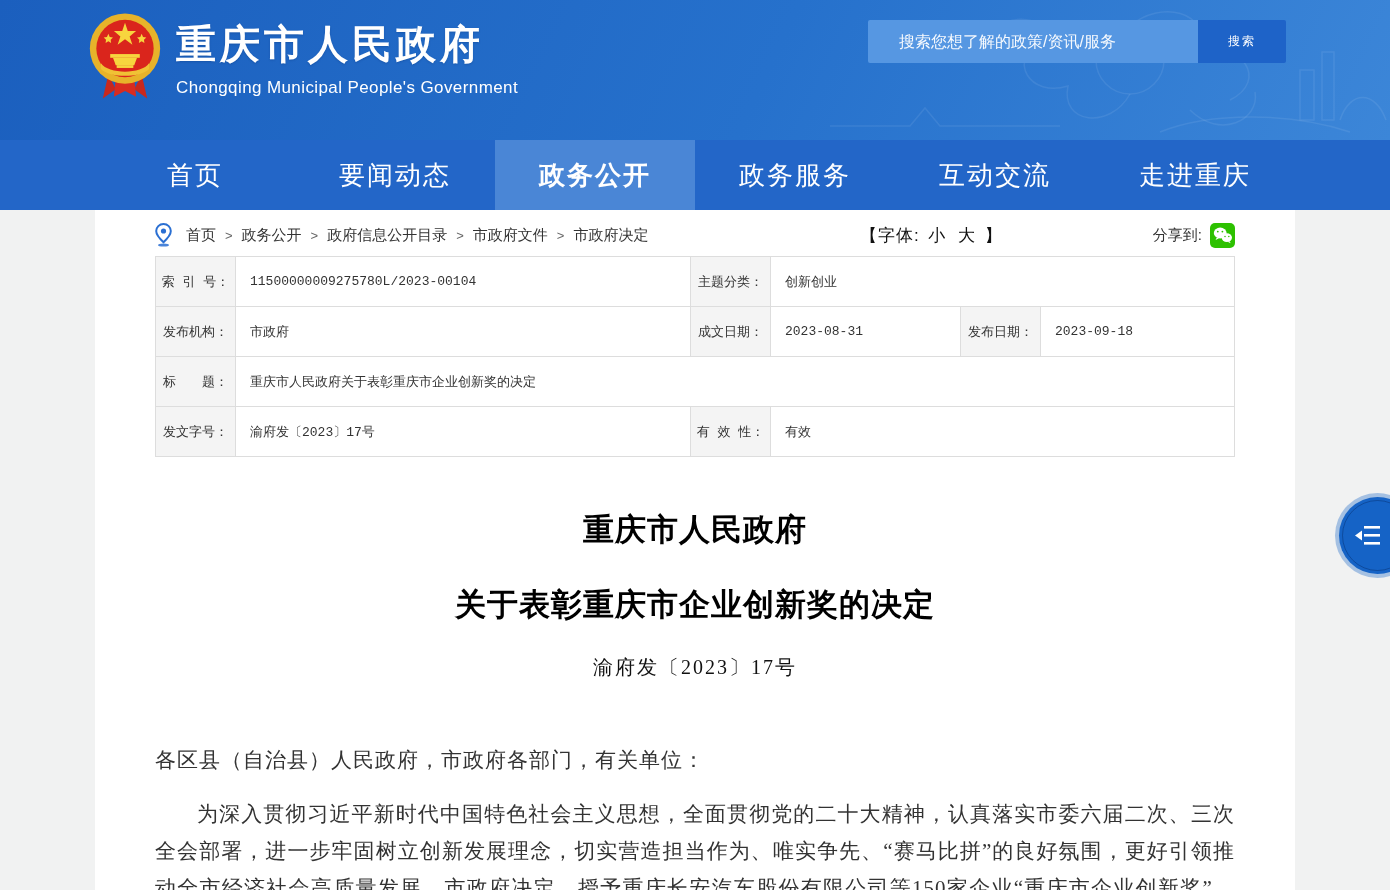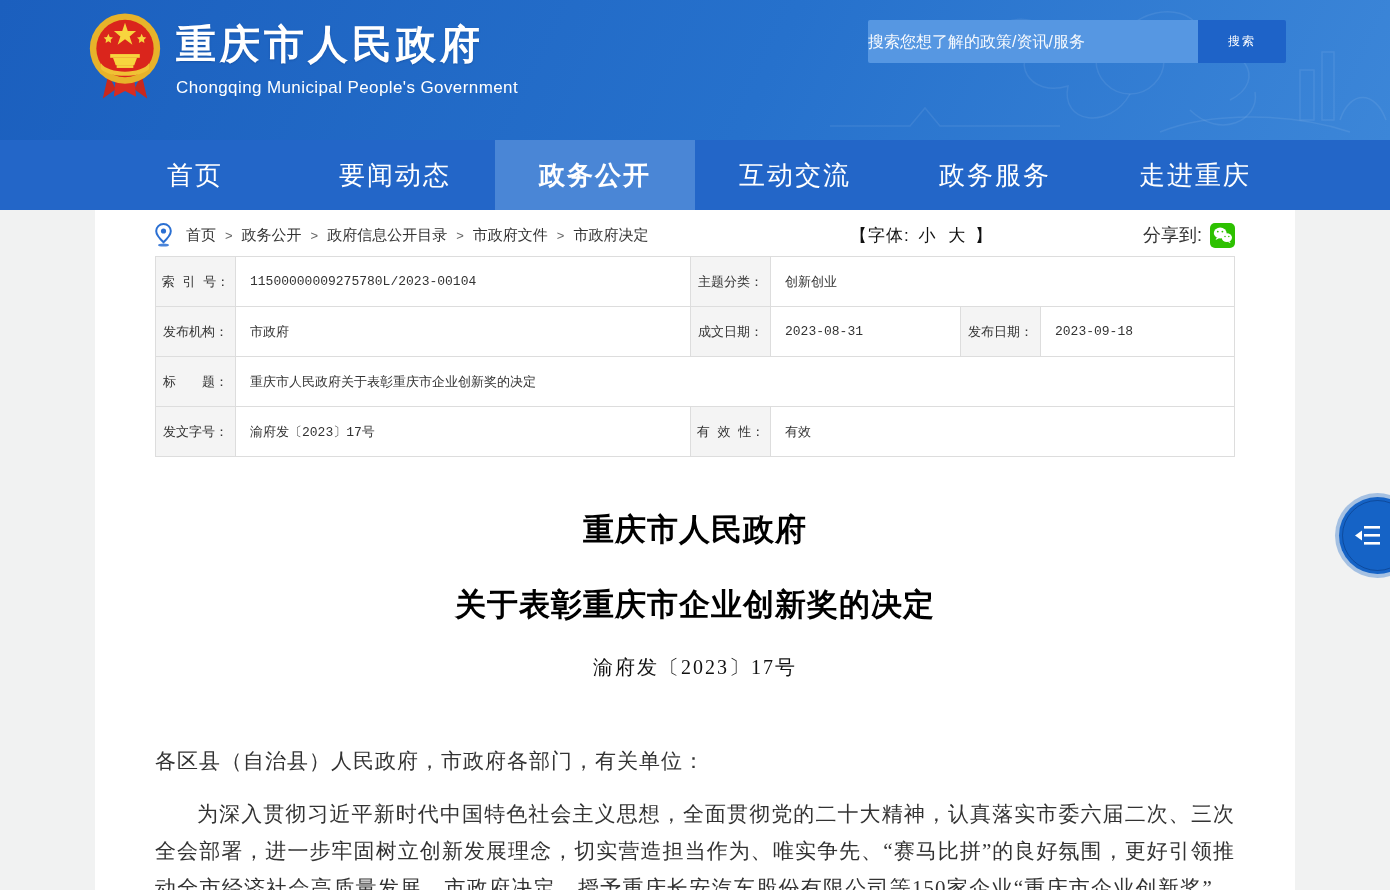--- a/index.html
+++ b/index.html
@@ -18,21 +18,21 @@
   }
   .header-deco { position:absolute; right:0; top:0; height:140px; width:560px; opacity:.55; }
   .emblem { position:absolute; left:88px; top:9px; width:74px; height:92px; }
   .site-title-block { position:absolute; left:176px; top:18px; color:#fff; }
   .site-title { font-size:40px; font-weight:bold; letter-spacing:4px; line-height:52px;
     text-shadow:0 1px 2px rgba(0,40,100,.25); }
   .site-subtitle { font-size:17px; letter-spacing:.4px; margin-top:8px; }
   .search-box { position:absolute; right:104px; top:20px; display:flex; height:43px; }
   .search-input {
     width:330px; height:43px; border:none; outline:none;
-    background:#5697e2; color:#fff; font-size:16px; padding:0 0;
+    background:#5697e2; color:#fff; font-size:16px; padding:0 31px;
     border-radius:2px 0 0 2px; font-family:inherit;
   }
   .search-input::placeholder { color:rgba(255,255,255,.95); }
   .search-btn {
     width:88px; height:43px; border:none; cursor:pointer;
     background:#1e63c8; color:#fff; font-size:12px; letter-spacing:2px;
     border-radius:0 2px 2px 0; font-family:inherit;
   }
 
   
@@ -53,21 +53,21 @@
   
   .breadcrumb-row { display:flex; align-items:center; height:44px; padding-top:6px; }
   .pin-icon { width:17px; height:24px; margin-right:14px; flex:0 0 auto; }
   .breadcrumb { display:flex; align-items:center; font-size:15px; color:#333; }
   .crumb { cursor:pointer; }
   .crumb-sep { margin:0 9px; color:#666; font-size:13px; }
   .bc-right { margin-left:auto; display:flex; align-items:center; }
   .font-widget { font-size:17px; color:#111; letter-spacing:1px;text-align:right; }
   .font-widget .ctl { cursor:pointer; margin:0 3px; }
   .share-group { display:flex; align-items:center; margin-left:150px; }
-  .share-label { font-size:18px; color:#333; margin-right:8px; }
+  .share-label { font-size:15px; color:#333; margin-right:8px; }
   .wechat-icon { width:25px; height:25px; cursor:pointer; display:block; }
 
   
   .meta-table {
     margin-top:2px; display:grid;
     grid-template-columns:80px 455px 80px 190px 80px 1fr;
     border-top:1px solid #ddd; border-left:1px solid #ddd;
     font-family:Liberation Mono, monospace;
   }
   .cell {
@@ -80,21 +80,21 @@
   .span3 { grid-column:span 3; }
   .span5 { grid-column:span 5; }
 
   
   .doc { font-family:"Liberation Serif","DejaVu Serif",serif; color:#000; }
   .doc-title { text-align:center; font-size:31px; font-weight:bold; letter-spacing:1px; }
   .doc-title.l1 { margin-top:52px; }
   .doc-title.l2 { margin-top:33px; }
   .doc-number { text-align:center; font-size:20px; letter-spacing:2px; margin-top:28px; color:#111; }
   .doc-body { margin-top:62px; color:#333; font-size:21px; line-height:37px; }
-  .salutation { letter-spacing:1px; }
+  .salutation { letter-spacing:1px;font-family:Liberation Mono, monospace; }
   .doc-para { margin-top:16px; text-indent:2em; text-align:justify; letter-spacing:1px; }
 
   
   .float-btn {
     position:absolute; right:-26px; top:497px; width:77px; height:77px;
     border-radius:50%; background:#1563c6; cursor:pointer;
     box-shadow:0 0 0 4px rgba(21,99,198,.35);
   }
   .float-btn::before {
     content:""; position:absolute; inset:3px; border-radius:50%;
@@ -145,22 +145,22 @@
     <input class="search-input" type="text" placeholder="搜索您想了解的政策/资讯/服务" style="">
     <button class="search-btn">搜索</button>
   </div>
 </header>
 
 <nav class="main-nav">
   <div class="nav-inner">
     <div class="nav-item">首页</div>
     <div class="nav-item">要闻动态</div>
     <div class="nav-item active">政务公开</div>
+    <div class="nav-item">政务服务</div>
     <div class="nav-item">互动交流</div>
-    <div class="nav-item">政务服务</div>
     <div class="nav-item">走进重庆</div>
   </div>
 </nav>
 
 <div class="content-panel">
 
   <div class="breadcrumb-row">
     <svg class="pin-icon" viewBox="0 0 17 24">
       <path d="M8.5 1 C 4.3 1, 1.2 4.2, 1.2 8.1 C 1.2 12.6, 6.4 17.3, 8.5 19.2 C 10.6 17.3, 15.8 12.6, 15.8 8.1 C 15.8 4.2, 12.7 1, 8.5 1 Z" fill="none" stroke="#2a6fd2" stroke-width="2"></path>
       <circle cx="8.5" cy="8" r="2.6" fill="#2a6fd2"></circle>

